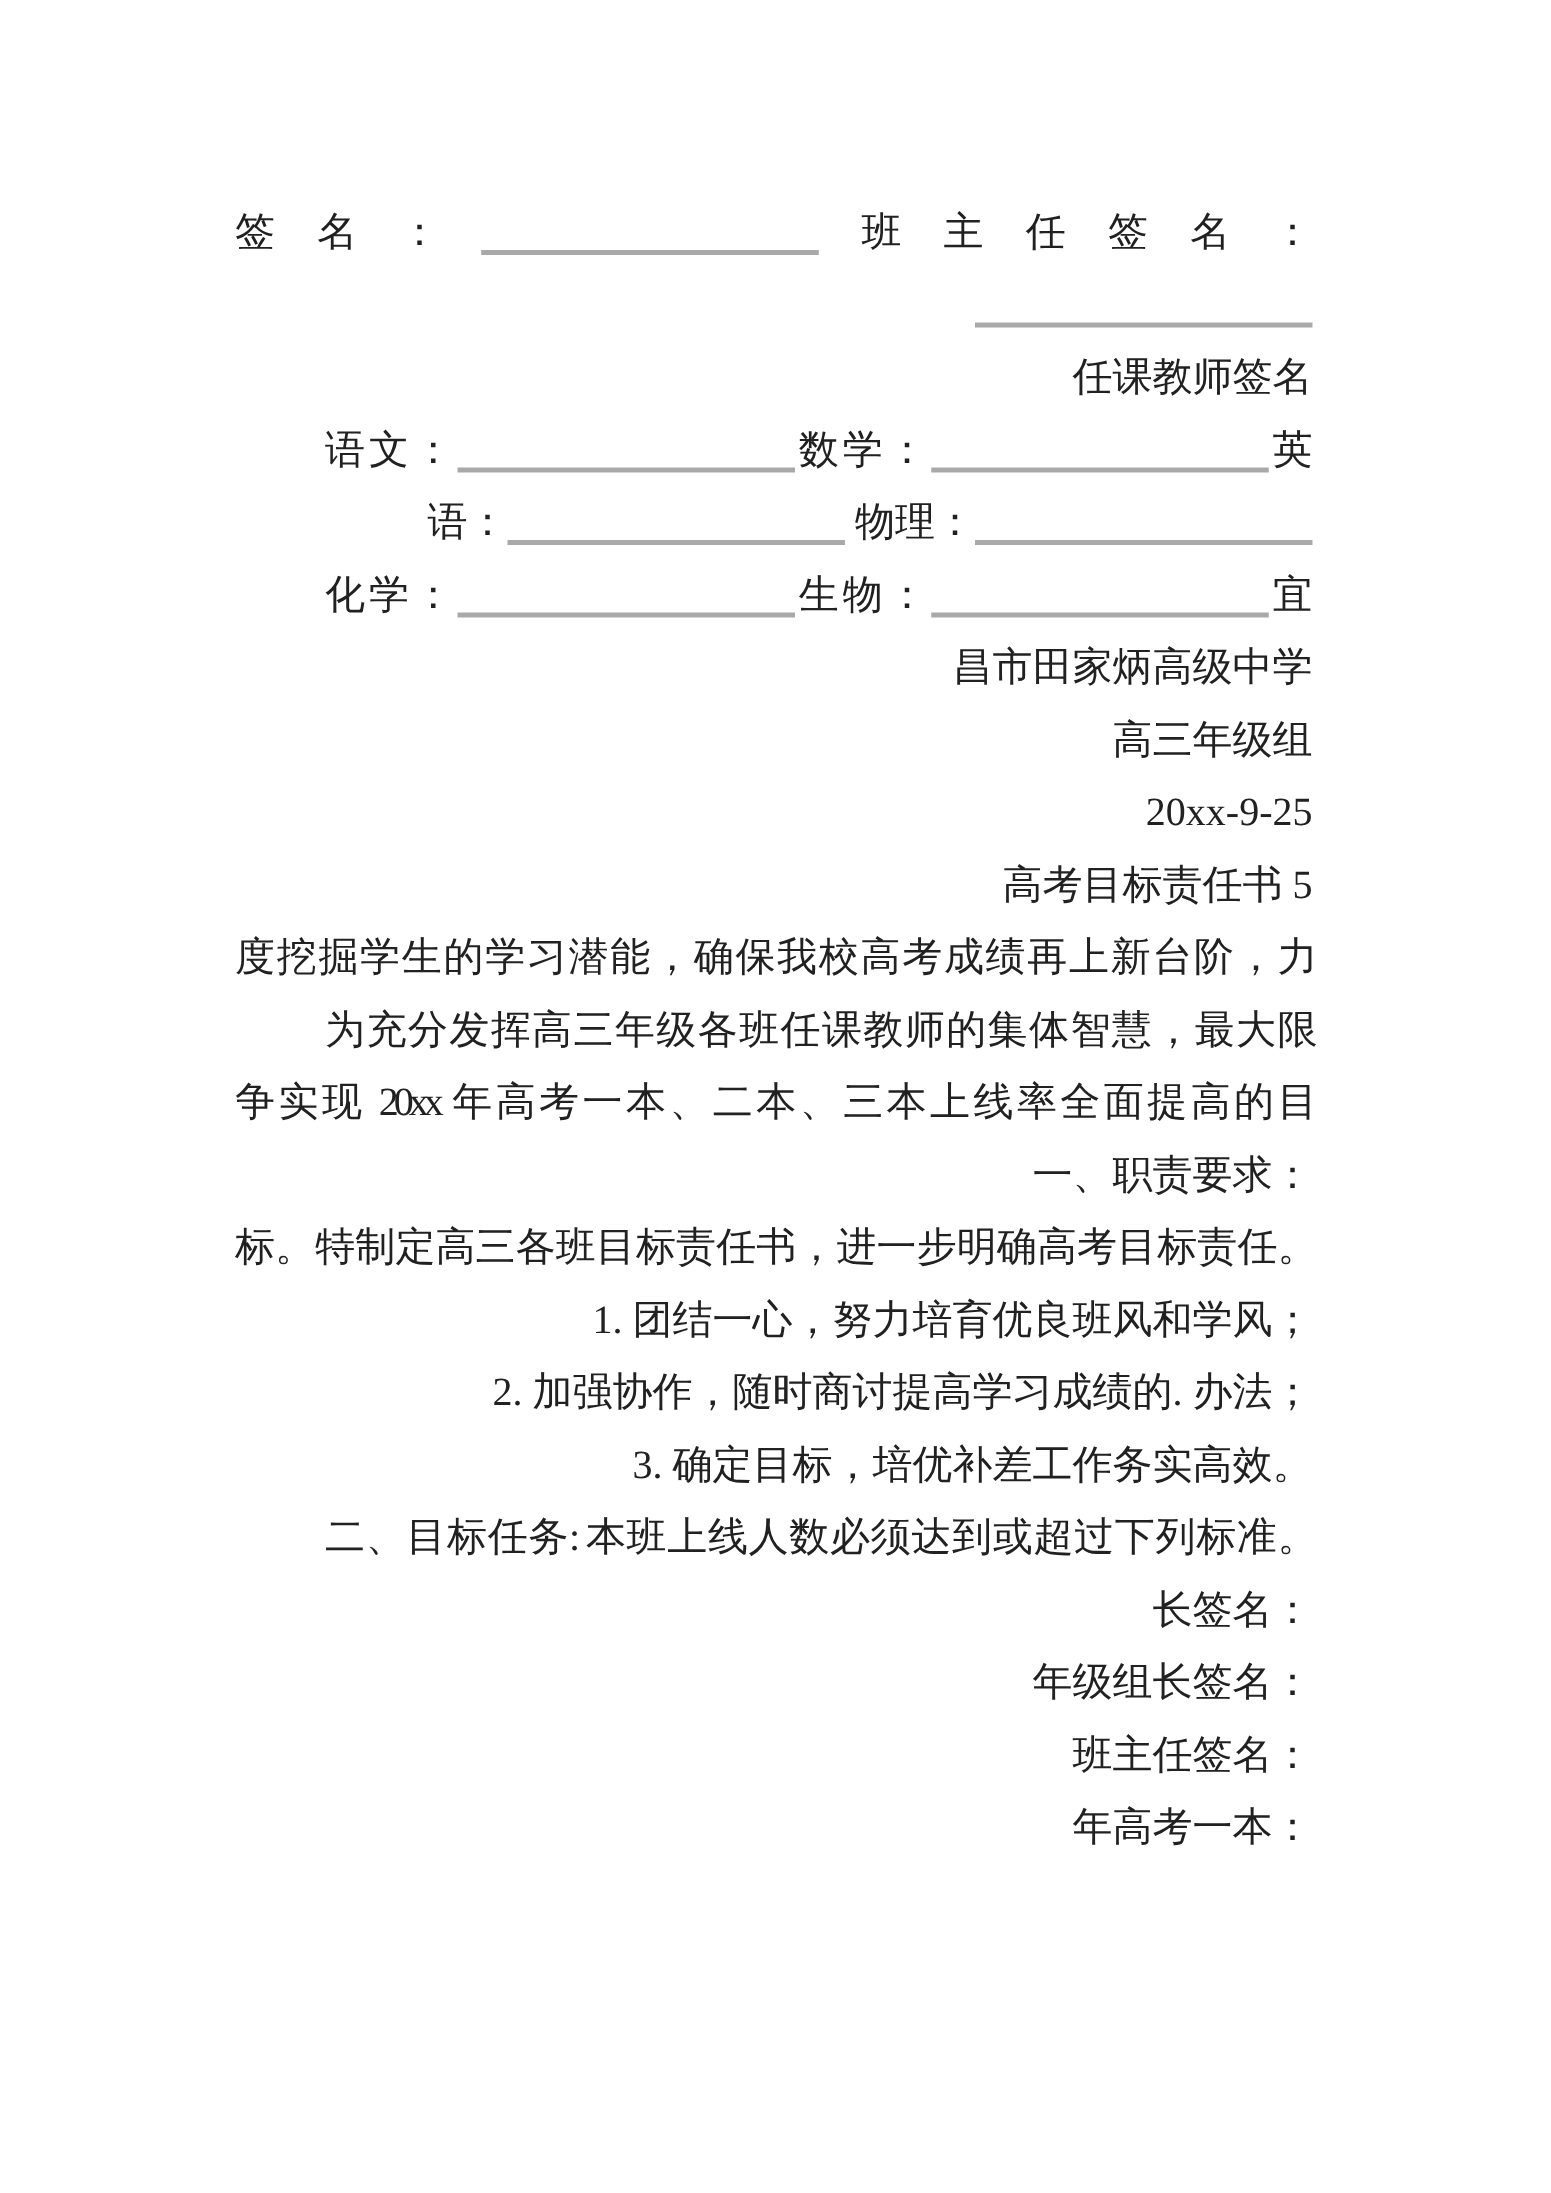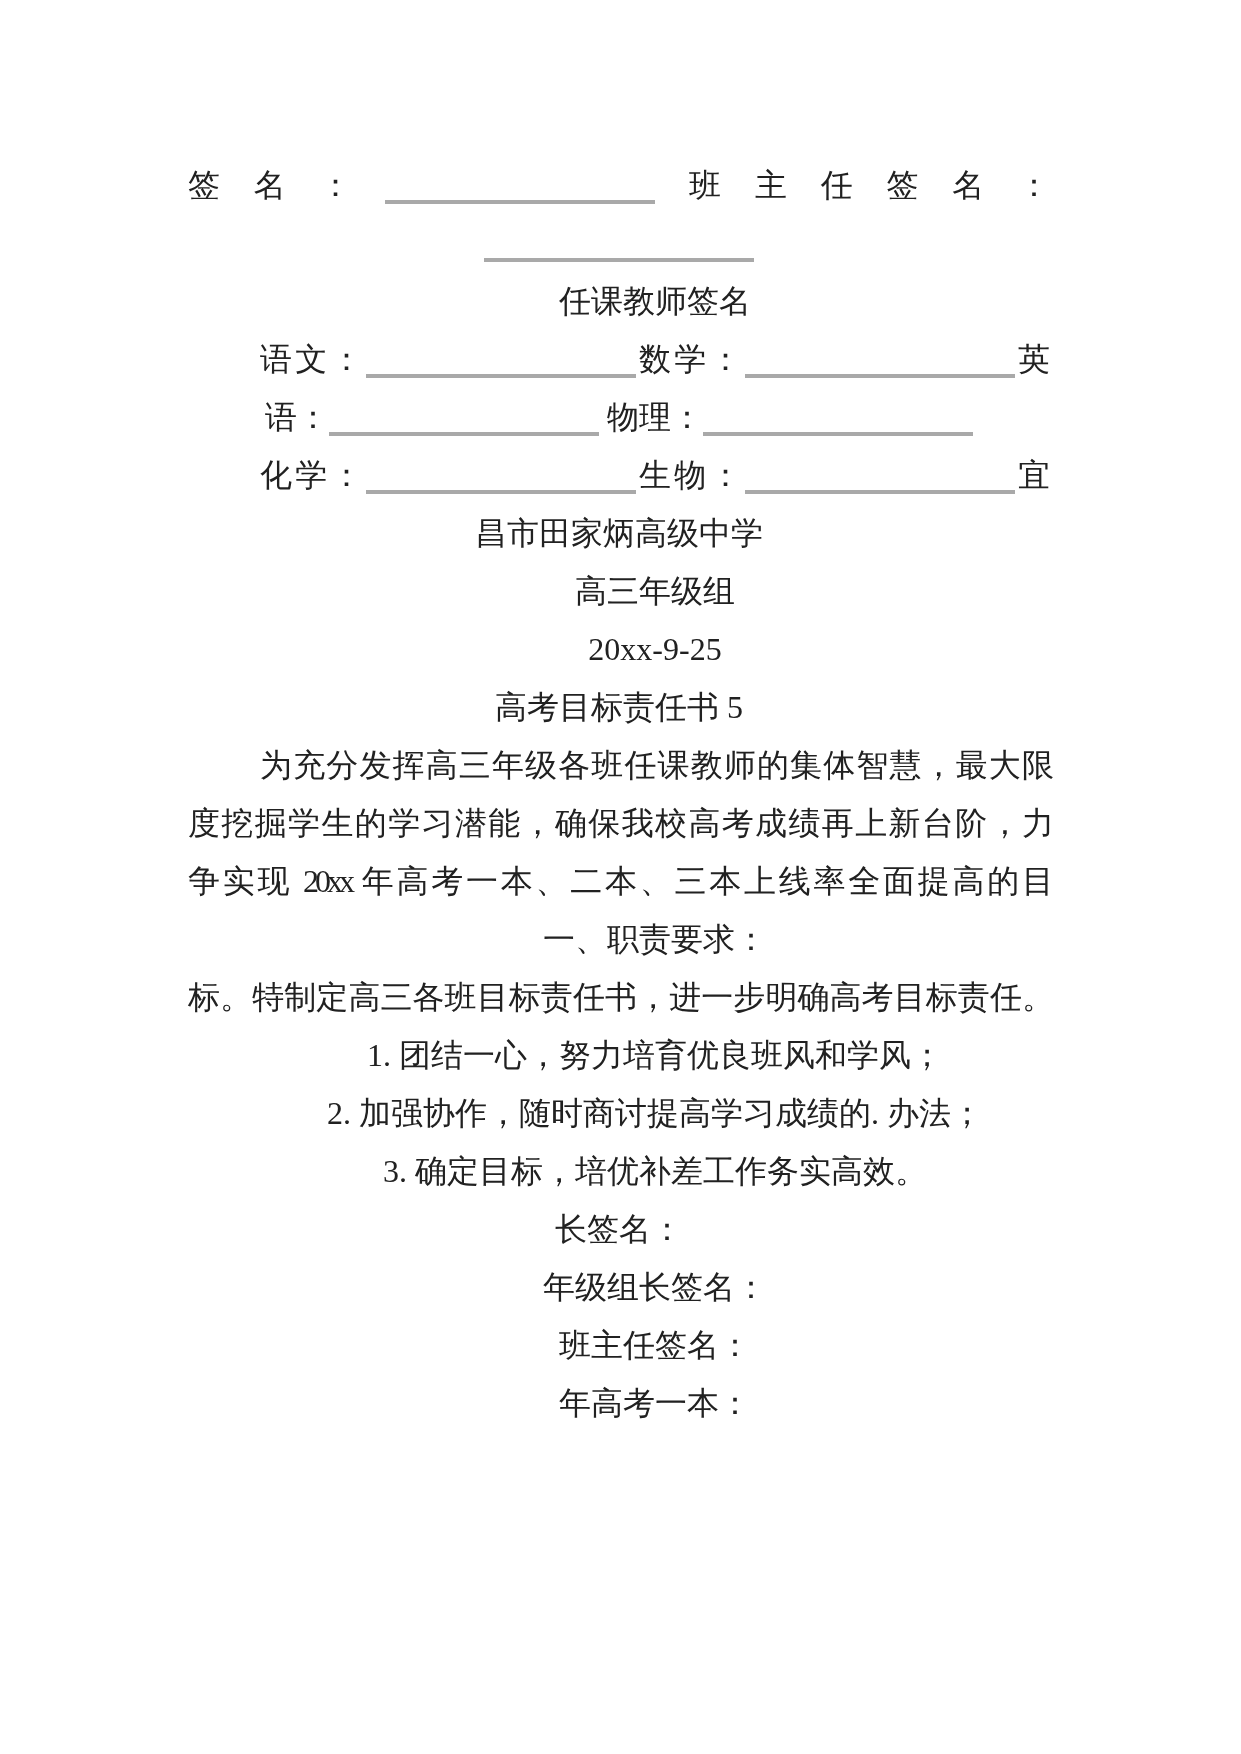--- a/index.html
+++ b/index.html
@@ -19,21 +19,21 @@
     padding: 156px 191px 0 188px;
     background: var(--page-bg, #ffffff);
     color: var(--text-color, #212121);
     font-family: "Liberation Serif", "DejaVu Serif", serif;
     font-size: 32px;
   }
   .doc-line {
     height: 58px;
     line-height: 58px;
     white-space: nowrap;
-    text-align: center;
+    text-align: right;
   }
   .doc-line.justify {
     white-space: normal;
     text-align: justify;
     text-align-last: justify;
   }
   .doc-line.indent {
     text-indent: 72px;
   }
   .doc-line.tight {
@@ -56,26 +56,27 @@
       <div class="doc-line justify"><span>签名：</span><span class="blank"></span><span>班主任签名：</span></div>
       <div class="doc-line left"><span class="blank"></span></div>
       <div class="doc-line left indent"><span>任课教师签名</span></div>
       <div class="doc-line justify indent"><span>语文：</span><span class="blank"></span><span>数学：</span><span class="blank"></span><span>英</span></div>
       <div class="doc-line left"><span>语：</span><span class="blank"></span><span> 物理：</span><span class="blank"></span></div>
       <div class="doc-line justify indent"><span>化学：</span><span class="blank"></span><span>生物：</span><span class="blank"></span><span>宜</span></div>
       <div class="doc-line left"><span>昌市田家炳高级中学</span></div>
       <div class="doc-line left indent"><span>高三年级组</span></div>
       <div class="doc-line left indent"><span>20xx-9-25</span></div>
       <div class="doc-line left"><span>高考目标责任书 5</span></div>
+      <div class="doc-line justify tight"><span>度挖掘学生的学习潜能，确保我校高考成绩再上新台阶，力</span></div>
       <div class="doc-line justify indent tight"><span>为充分发挥高三年级各班任课教师的集体智慧，最大限</span></div>
-      <div class="doc-line justify tight"><span>度挖掘学生的学习潜能，确保我校高考成绩再上新台阶，力</span></div>
       <div class="doc-line justify tight"><span>争实现 20xx 年高考一本、二本、三本上线率全面提高的目</span></div>
       <div class="doc-line left indent"><span>一、职责要求：</span></div>
       <div class="doc-line justify tight"><span>标。特制定高三各班目标责任书，进一步明确高考目标责任。</span></div>
       <div class="doc-line left indent"><span>1. 团结一心，努力培育优良班风和学风；</span></div>
       <div class="doc-line left indent"><span>2. 加强协作，随时商讨提高学习成绩的. 办法；</span></div>
       <div class="doc-line left indent"><span>3. 确定目标，培优补差工作务实高效。</span></div>
+      <div class="doc-line justify indent tight"><span>二、目标任务: 本班上线人数必须达到或超过下列标准。</span></div>
       <div class="doc-line left"><span>长签名：</span></div>
       <div class="doc-line left indent"><span>年级组长签名：</span></div>
       <div class="doc-line left indent"><span>班主任签名：</span></div>
       <div class="doc-line left indent"><span>年高考一本：</span></div>
     </div>
 </div>
 
 </body></html>

